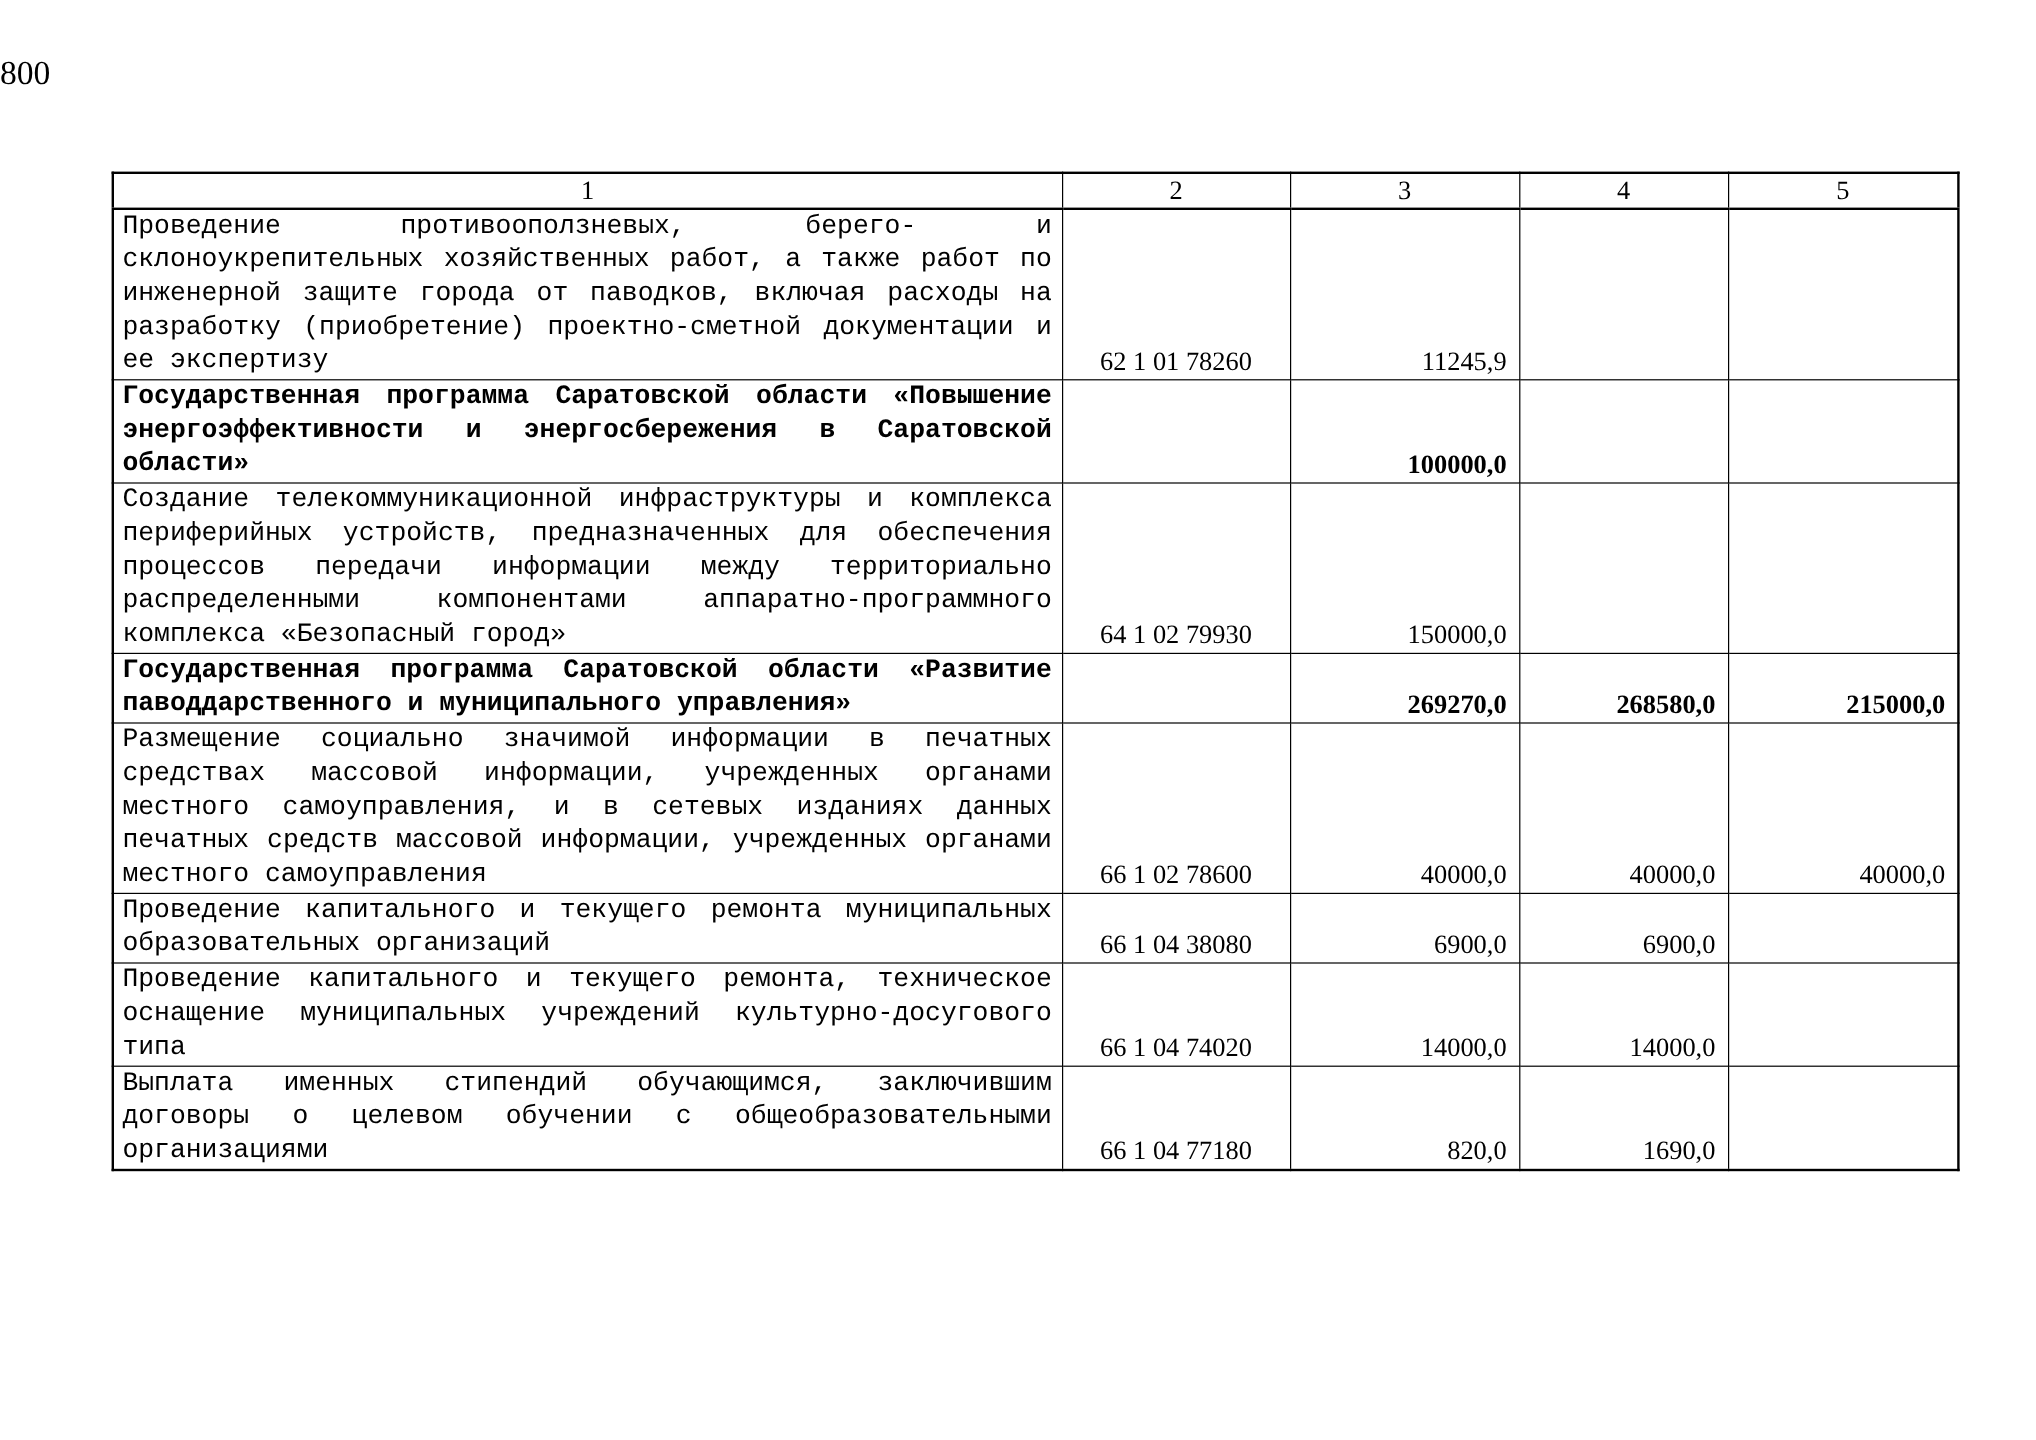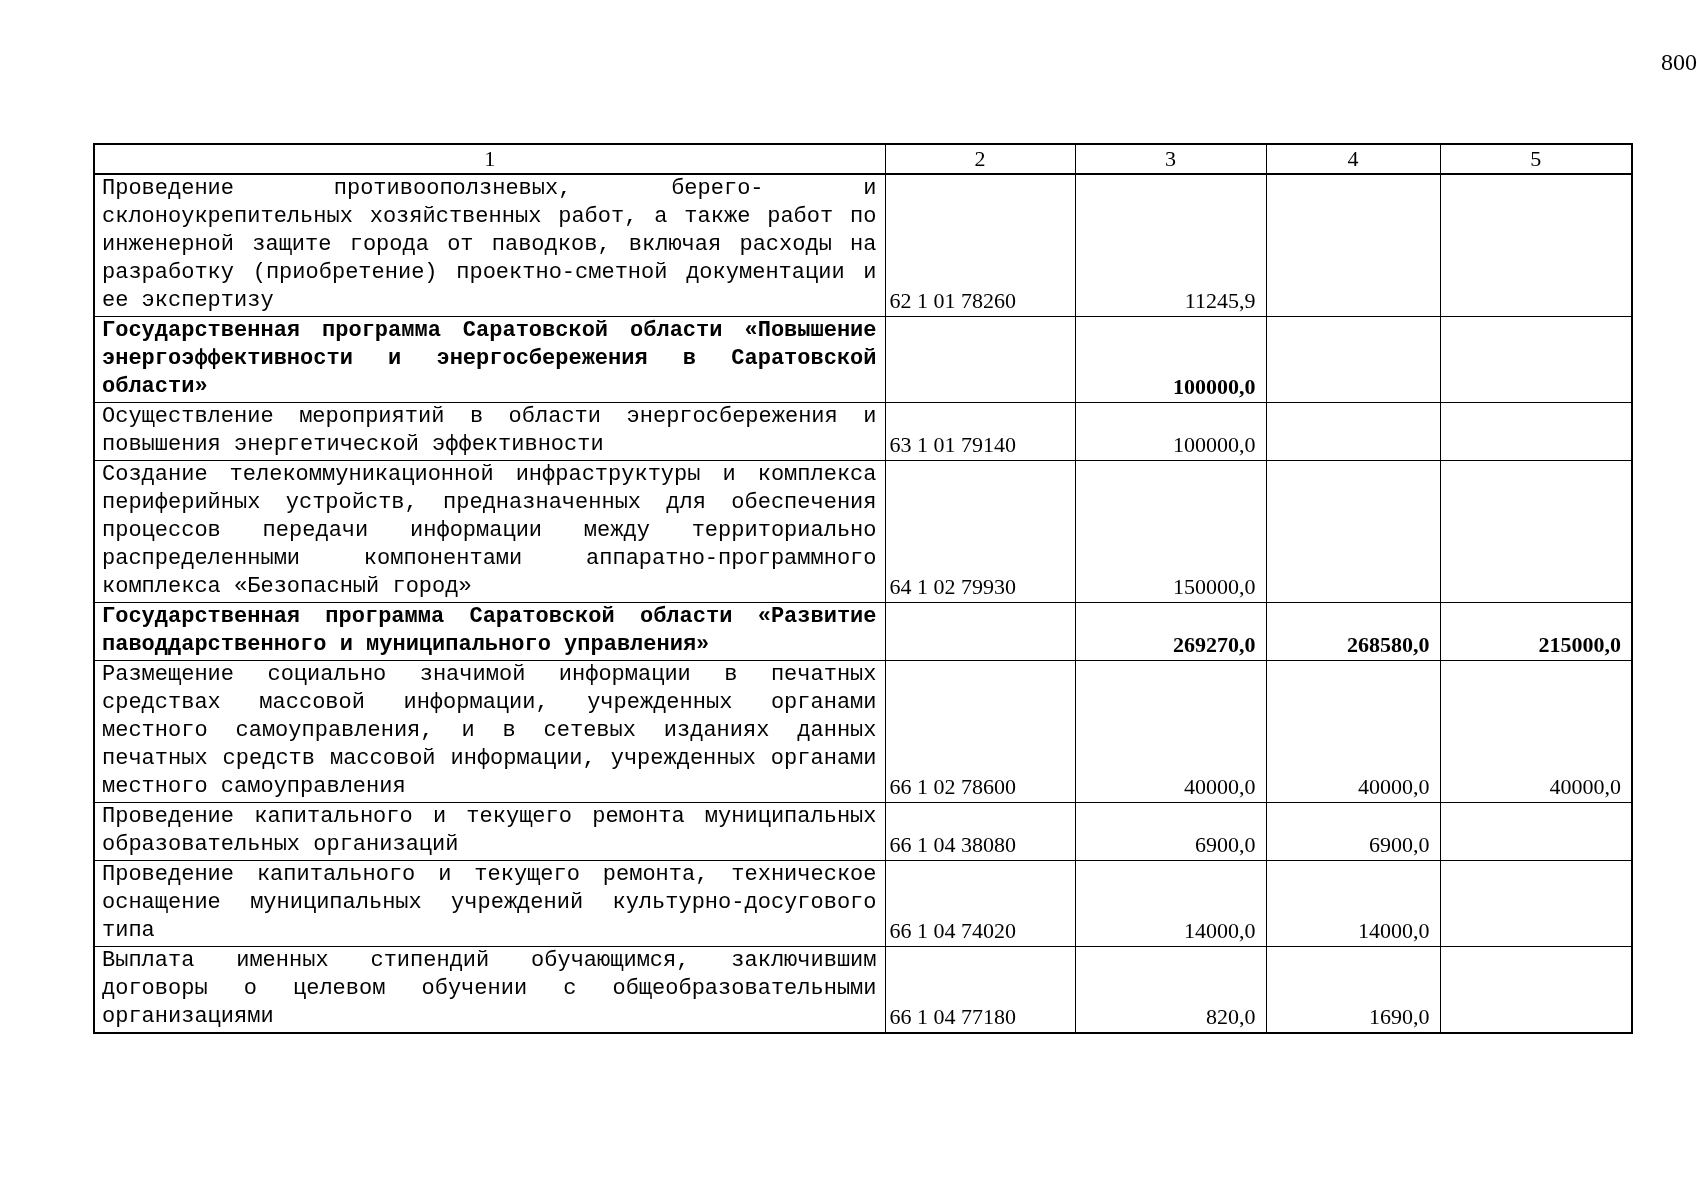--- a/index.html
+++ b/index.html
@@ -9,22 +9,22 @@
     height: 1200px;
     background: #ffffff;
     color: #000000;
     font-family: "Liberation Serif", "DejaVu Serif", serif;
   }
   .page-number {
     position: absolute;
     top: 48px;
     left: 0;
     width: 1697px;
-    text-align: right;
-    font-size: 24px;
+    text-align: left;
+    font-size: 28px;
     line-height: 28px;
   }
   table.budget-table {
     position: absolute;
     left: 93px;
     top: 143px;
     width: 1538px;
     border-collapse: collapse;
     table-layout: fixed;
     font-size: 22px;
@@ -44,20 +44,21 @@
   }
   .budget-table td { vertical-align: top; }
   td.c-name {
     text-align: justify;
     padding: 0 8px 1px 7px;
     hyphens: manual;
     font-family: Liberation Mono, monospace;
     -webkit-hyphens: manual;
   }
   td.c-code {
+    text-align: center;
     vertical-align: bottom;
     padding: 0 4px 1px 4px;
     white-space: nowrap;
   }
   td.c-amt {
     text-align: right;
     vertical-align: bottom;
     padding: 0 10px 1px 4px;
     white-space: nowrap;
   }
@@ -95,27 +96,20 @@
     <td class="c-amt"></td>
   </tr>
       <tr class="bold-row">
     <td class="c-name">Государственная программа Саратовской области «Повышение энергоэффективности и энергосбережения в Саратовской области»</td>
     <td class="c-code"></td>
     <td class="c-amt">100000,0</td>
     <td class="c-amt"></td>
     <td class="c-amt"></td>
   </tr>
       <tr>
-    <td class="c-name">Осуществление мероприятий в области энергосбережения и повышения энергетической эффективности</td>
-    <td class="c-code">63 1 01 79140</td>
-    <td class="c-amt">100000,0</td>
-    <td class="c-amt"></td>
-    <td class="c-amt"></td>
-  </tr>
-      <tr>
     <td class="c-name">Создание телекоммуникационной инфраструктуры и комплекса перифе­рийных устройств, предназначенных для обеспечения процессов переда­чи информации между территориально распределенными компонентами аппаратно-программного комплекса «Безопасный город»</td>
     <td class="c-code">64 1 02 79930</td>
     <td class="c-amt">150000,0</td>
     <td class="c-amt"></td>
     <td class="c-amt"></td>
   </tr>
       <tr class="bold-row">
     <td class="c-name">Государственная программа Саратовской области «Развитие павод­дарственного и муниципального управления»</td>
     <td class="c-code"></td>
     <td class="c-amt">269270,0</td>

